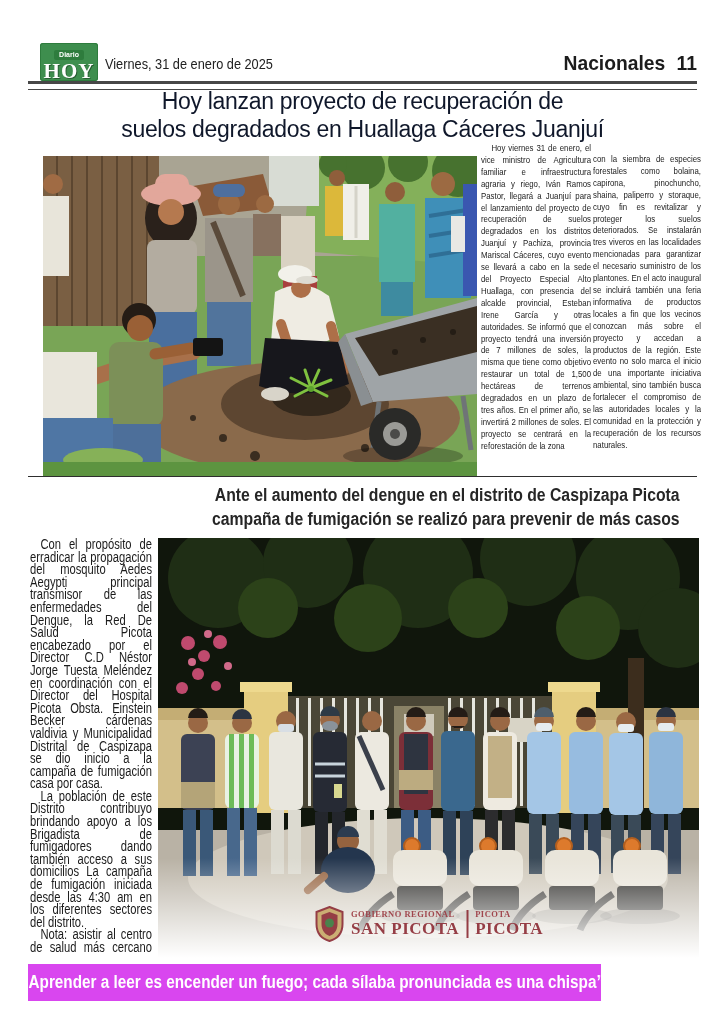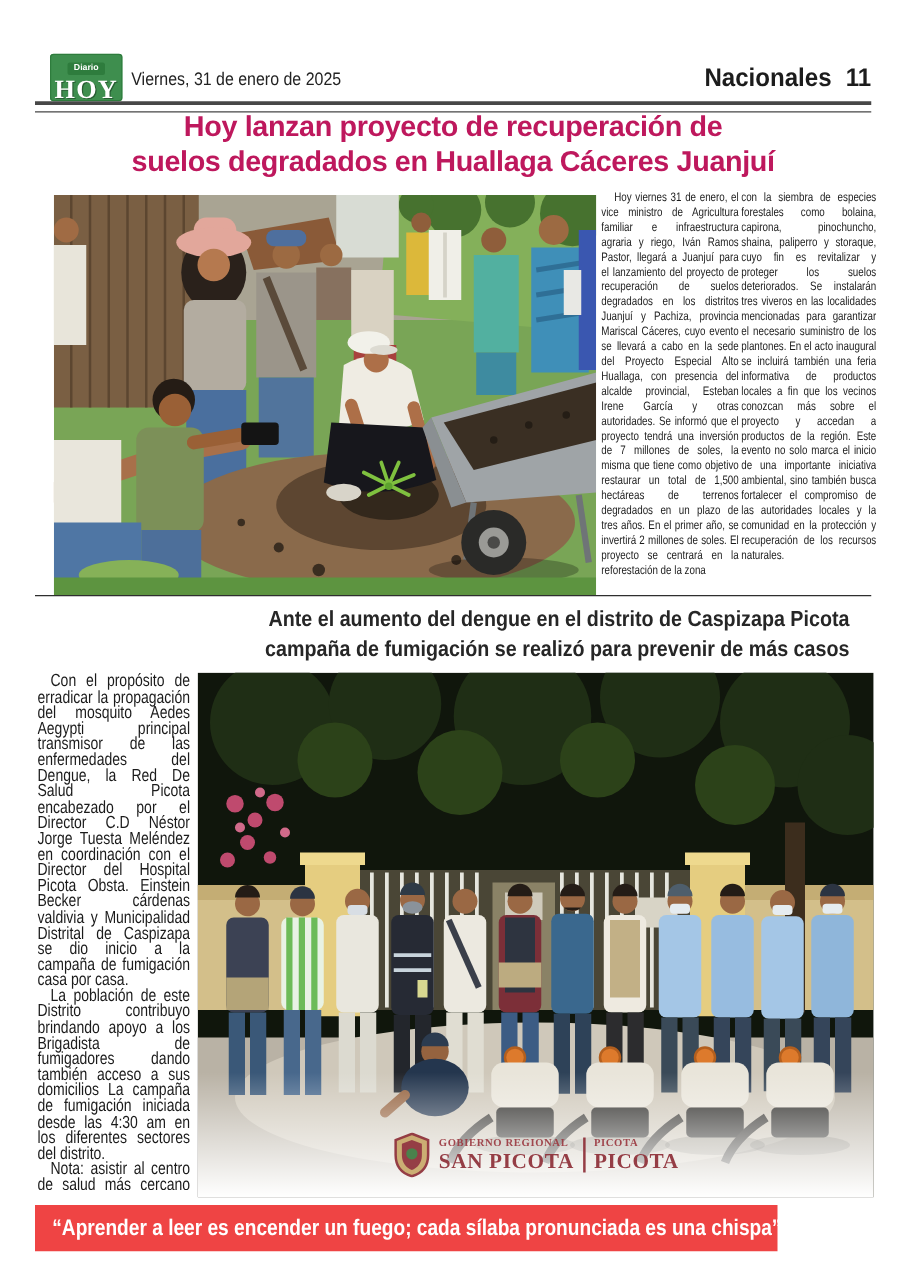--- a/index.html
+++ b/index.html
@@ -14,22 +14,22 @@
   .logo-main{display:block;font-family:"Liberation Serif",serif;font-weight:bold;font-size:21px;
         color:#ffffff;line-height:1.0;letter-spacing:1px;text-shadow:1px 1px 0 rgba(0,0,0,.35);}
   .date{position:absolute;left:105px;top:36px;font-size:14.5px;color:#222;
         transform:scaleX(.88);transform-origin:0 50%;white-space:nowrap;}
   .section-box{position:absolute;right:26px;top:31px;font-weight:bold;font-size:20.5px;
         display:flex;gap:12px;transform:scaleX(.94);transform-origin:100% 50%;}
   .rule-double{position:absolute;left:28px;width:669px;top:61px;height:5px;
         border-top:3px solid #474747;border-bottom:1px solid #474747;}
 
   
-  .h1{position:absolute;left:28px;top:68px;width:669px;text-align:center;font-weight:bold;
-      font-size:23px;line-height:27.5px;color:#be185d;letter-spacing:-.3px;}
+  .h1{position:absolute;left:28px;top:68px;width:669px;text-align:center;font-weight:normal;
+      font-size:23px;line-height:27.5px;color:#0f172a;letter-spacing:-.3px;}
   .h2{position:absolute;left:44px;top:463px;width:669px;text-align:right;font-weight:bold;
       font-size:17.5px;line-height:24px;color:#262626;}
   .h2 .sq{display:inline-block;transform:scaleX(.9);transform-origin:50% 50%;white-space:nowrap;}
 
   
   .bodycol{position:absolute;overflow:hidden;text-align:justify;color:#1b1b1b;}
   .cond{transform:scaleX(.8);transform-origin:0 0;width:125%;}
   .a1{font-size:9.8px;line-height:11.9px;}
   .a2{font-size:14px;line-height:12.6px;}
   .indent{text-indent:13px;margin:0;}
@@ -45,22 +45,22 @@
   
   .wm{position:absolute;left:50%;bottom:16px;transform:translateX(-50%);display:flex;
       align-items:center;gap:7px;opacity:.92;}
   .wm-text{display:flex;align-items:stretch;gap:7px;font-family:"Liberation Serif",serif;}
   .wm-col{display:flex;flex-direction:column;justify-content:flex-end;}
   .wm-small{font-size:8.5px;font-weight:bold;color:#9c3a42;letter-spacing:.5px;line-height:1.1;}
   .wm-big{font-size:17px;font-weight:bold;color:#8e2f38;letter-spacing:.5px;line-height:1.05;}
   .wm-div{width:2px;background:#8e2f38;}
 
   
-  .banner{position:absolute;left:28px;top:944px;width:573px;height:37px;background:#ef4444;
-      display:flex;align-items:center;justify-content:center;padding-left:21px;}
+  .banner{position:absolute;left:28px;top:944px;width:573px;height:37px;background:#d946ef;
+      display:flex;align-items:center;justify-content:center;}
   .banner span{color:#fff;font-weight:bold;font-size:18px;white-space:nowrap;
       transform:scaleX(.85);transform-origin:50% 50%;}
 </style>
 </head>
 <body>
 
 <div class="page">
 
   <div class="logo">
     <span class="logo-top">Diario</span>
@@ -172,21 +172,21 @@
       <path d="M112 198 L148 192" stroke="#9a6036" stroke-width="11" stroke-linecap="round"></path>
       <rect x="150" y="182" width="30" height="18" rx="3" fill="#141414"></rect>
       <rect x="70" y="268" width="48" height="52" fill="#4d6f9a"></rect>
       <rect x="0" y="196" width="54" height="90" fill="#e9e6dc"></rect>
       <rect x="0" y="262" width="70" height="58" fill="#4f76a4"></rect>
       <ellipse cx="60" cy="304" rx="40" ry="12" fill="#86b158"></ellipse>
       <rect x="0" y="306" width="434" height="14" fill="#5d9440"></rect>
     </svg>
   </div>
 
-  <div class="bodycol a1" style="left:481px;top:133px;width:110px;height:324px;">
+  <div class="bodycol a1" style="left:481px;top:122px;width:110px;height:324px;">
     <div class="cond">
       <p class="indent">Hoy viernes 31 de enero, el vice ministro de Agricultura familiar e infraestructura agraria y riego, Iván Ramos Pastor, llegará a Juanjuí para el lanzamiento del proyecto de recuperación de suelos degradados en los distritos Juanjuí y Pachiza, provincia Mariscal Cáceres, cuyo evento se llevará a cabo en la sede del Proyecto Especial Alto Huallaga, con presencia del alcalde provincial, Esteban Irene García y otras autoridades. Se informó que el proyecto tendrá una inversión de 7 millones de soles, la misma que tiene como objetivo restaurar un total de 1,500 hectáreas de terrenos degradados en un plazo de tres años. En el primer año, se invertirá 2 millones de soles. El proyecto se centrará en la reforestación de la zona</p>
     </div>
   </div>
   <div class="bodycol a1" style="left:593px;top:133px;width:108px;height:324px;">
     <div class="cond">
       <p class="noindent">con la siembra de especies forestales como bolaina, capirona, pinochuncho, shaina, paliperro y storaque, cuyo fin es revitalizar y proteger los suelos deteriorados. Se instalarán tres viveros en las localidades mencionadas para garantizar el necesario suministro de los plantones. En el acto inaugural se incluirá también una feria informativa de productos locales a fin que los vecinos conozcan más sobre el proyecto y accedan a productos de la región. Este evento no solo marca el inicio de una importante iniciativa ambiental, sino también busca fortalecer el compromiso de las autoridades locales y la comunidad en la protección y recuperación de los recursos naturales.</p>
     </div>
   </div>
 

